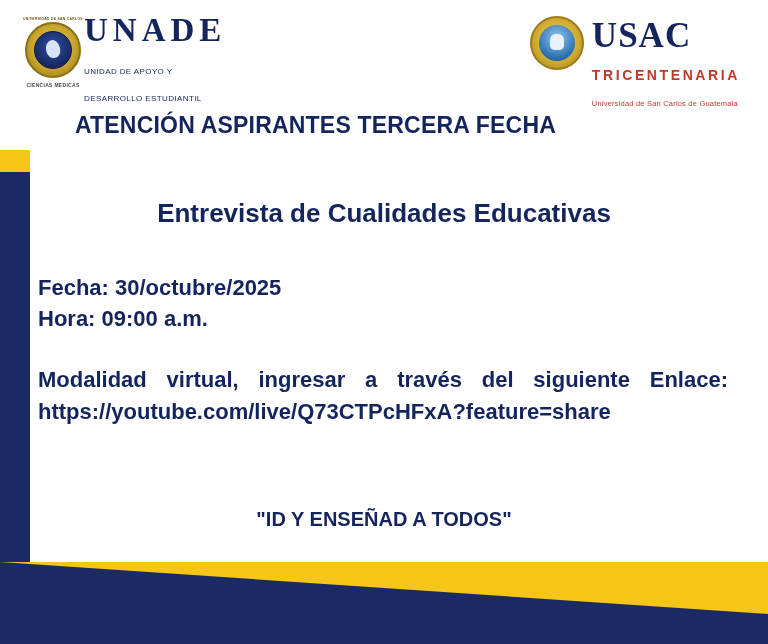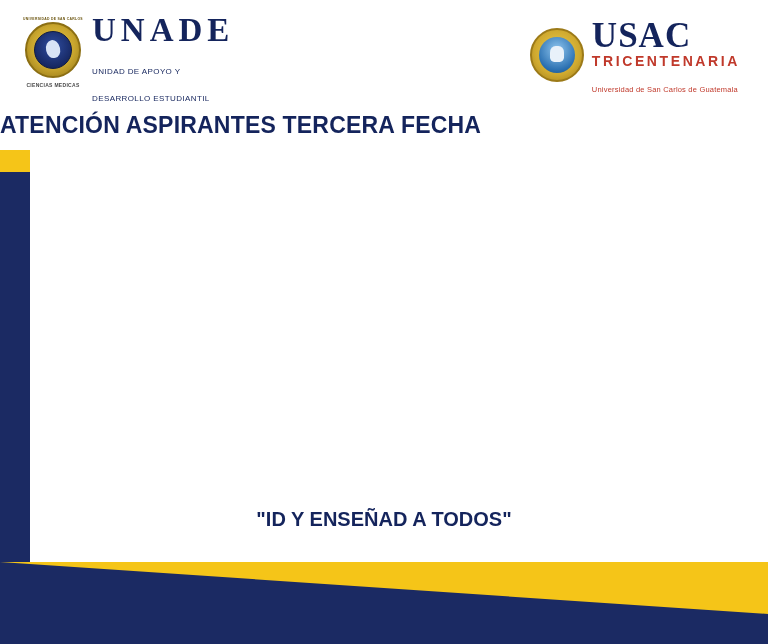--- a/index.html
+++ b/index.html
@@ -46,21 +46,20 @@
   .header {
     position: absolute;
     left: 0; top: 0;
     width: 768px; height: 110px;
   }
   .unade-block {
     position: absolute;
     left: 22px; top: 14px;
     display: flex;
     align-items: center;
-    gap: 8px;
   }
   .unade-seal {
     position: relative;
     width: 62px; height: 86px;
   }
   .unade-seal .ring {
     position: absolute;
     left: 3px; top: 6px;
     width: 56px; height: 56px;
     border-radius: 50%;
@@ -108,21 +107,21 @@
     letter-spacing: .4px;
     color: #14245c;
     margin-top: 20px;
     line-height: 1.3;
   }
 
   .usac-block {
     position: absolute;
     right: 28px; top: 16px;
     display: flex;
-    align-items: center;
+    align-items: flex-start;
     gap: 8px;
   }
   .usac-seal {
     position: relative;
     width: 54px; height: 54px;
     border-radius: 50%;
     background: radial-gradient(circle at 50% 45%, #f2d14f 0%, #cfa92f 60%, #9c7a18 100%);
     border: 2px solid #9c7a18;
   }
   .usac-seal .usac-inner {
@@ -145,34 +144,35 @@
     font-size: 35px;
     font-weight: bold;
     letter-spacing: 1px;
     color: #14245c;
   }
   .usac-tri {
     font-size: 14px;
     letter-spacing: 2.6px;
     color: #c0392b;
     font-weight: bold;
-    margin-top: 1px;
+    margin-top: 15px;
   }
   .usac-univ {
     font-size: 7.5px;
     letter-spacing: .2px;
     color: #c0392b;
     margin-top: 18px;
   }
 
   
   .headline {
     position: absolute;
     left: 0; top: 112px;
     width: 631px;
+    text-align: center;
     font-size: 23px;
     font-weight: bold;
     color: #14245c;
     letter-spacing: .2px;
   }
   .subhead {
     position: absolute;
     left: 0; top: 198px;
     width: 768px;
     text-align: center;
@@ -237,19 +237,25 @@
         <div class="usac-tri">TRICENTENARIA</div>
         <div class="usac-univ">Universidad de San Carlos de Guatemala</div>
       </div>
     </div>
   </div>
 
   <div class="bar-top-left"></div>
   <div class="bar-left-strip"></div>
 
   <div class="headline">ATENCIÓN ASPIRANTES TERCERA FECHA</div>
-
+  <div class="subhead">Entrevista de Cualidades Educativas</div>
+
+  <div class="body-block">
+    <div class="line-date">Fecha: 30/octubre/2025</div>
+    <div class="line-time">Hora: 09:00 a.m.</div>
+    <div class="para">Modalidad virtual, ingresar a través del siguiente Enlace: https://youtube.com/live/Q73CTPcHFxA?feature=share</div>
+  </div>
 
   <div class="slogan">"ID Y ENSEÑAD A TODOS"</div>
 
   <div class="bar-bottom-yellow"></div>
   <div class="bar-bottom-navy"></div>
 </div>
 
 </body></html>

